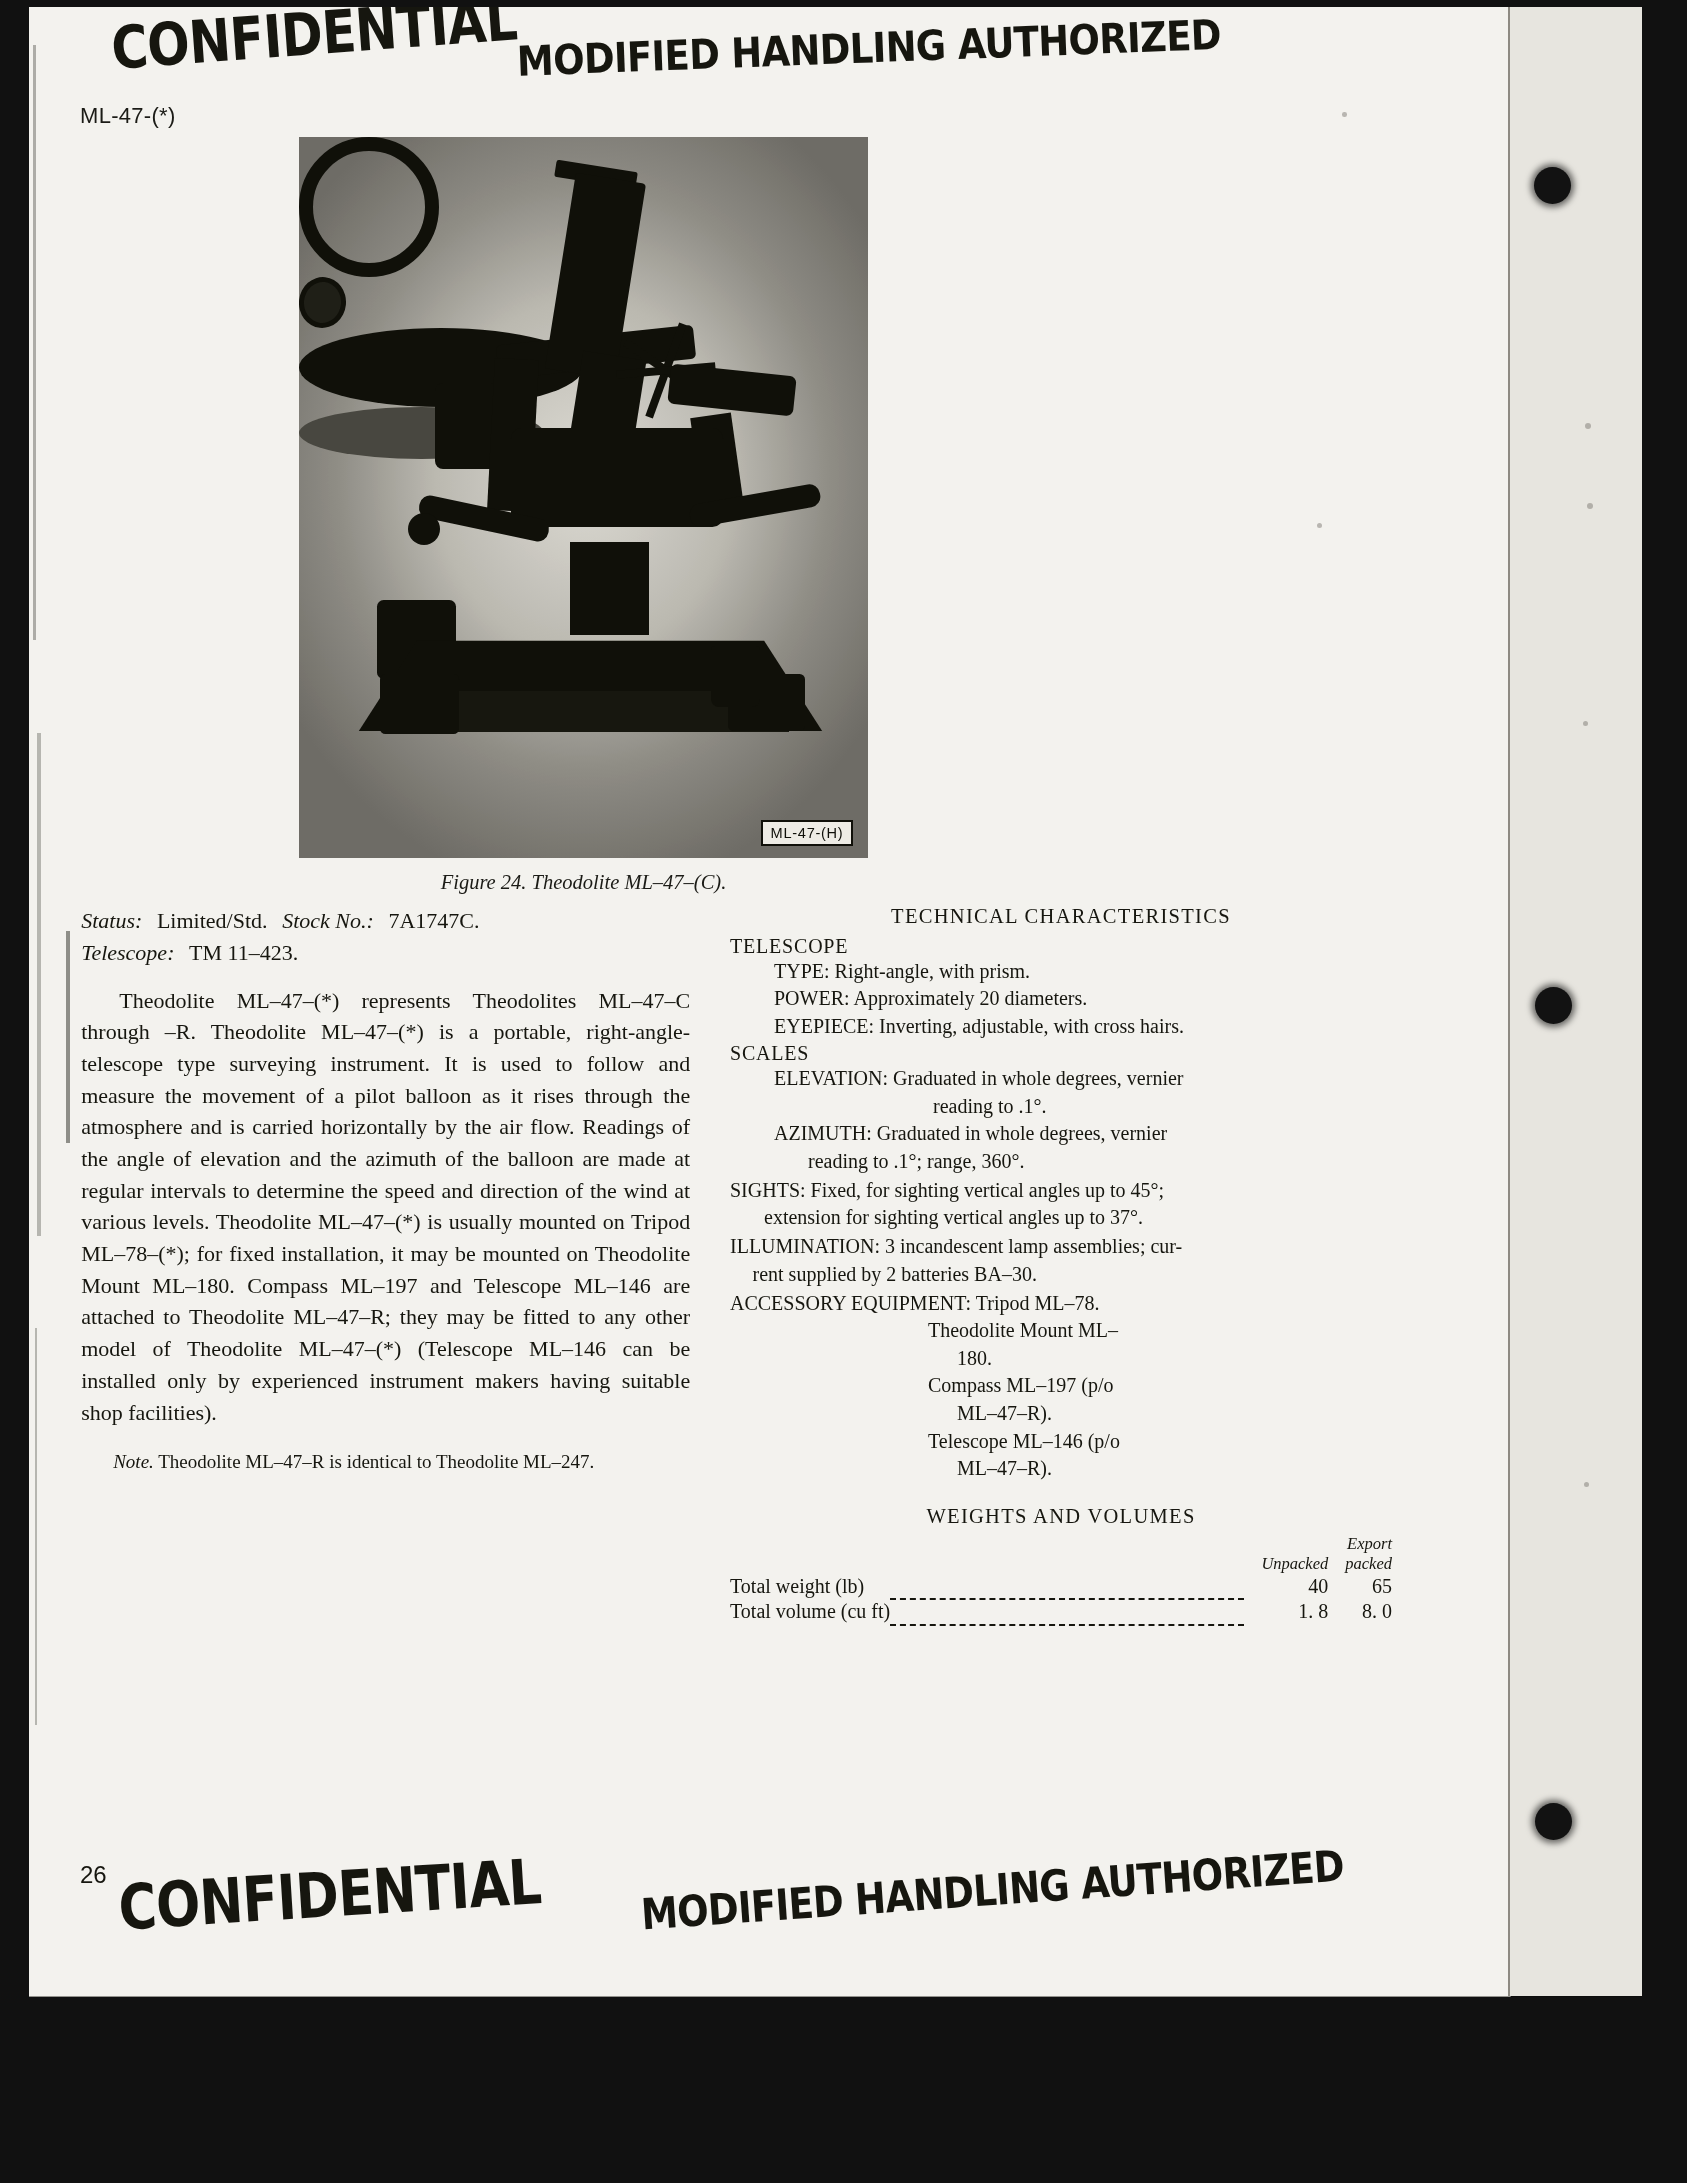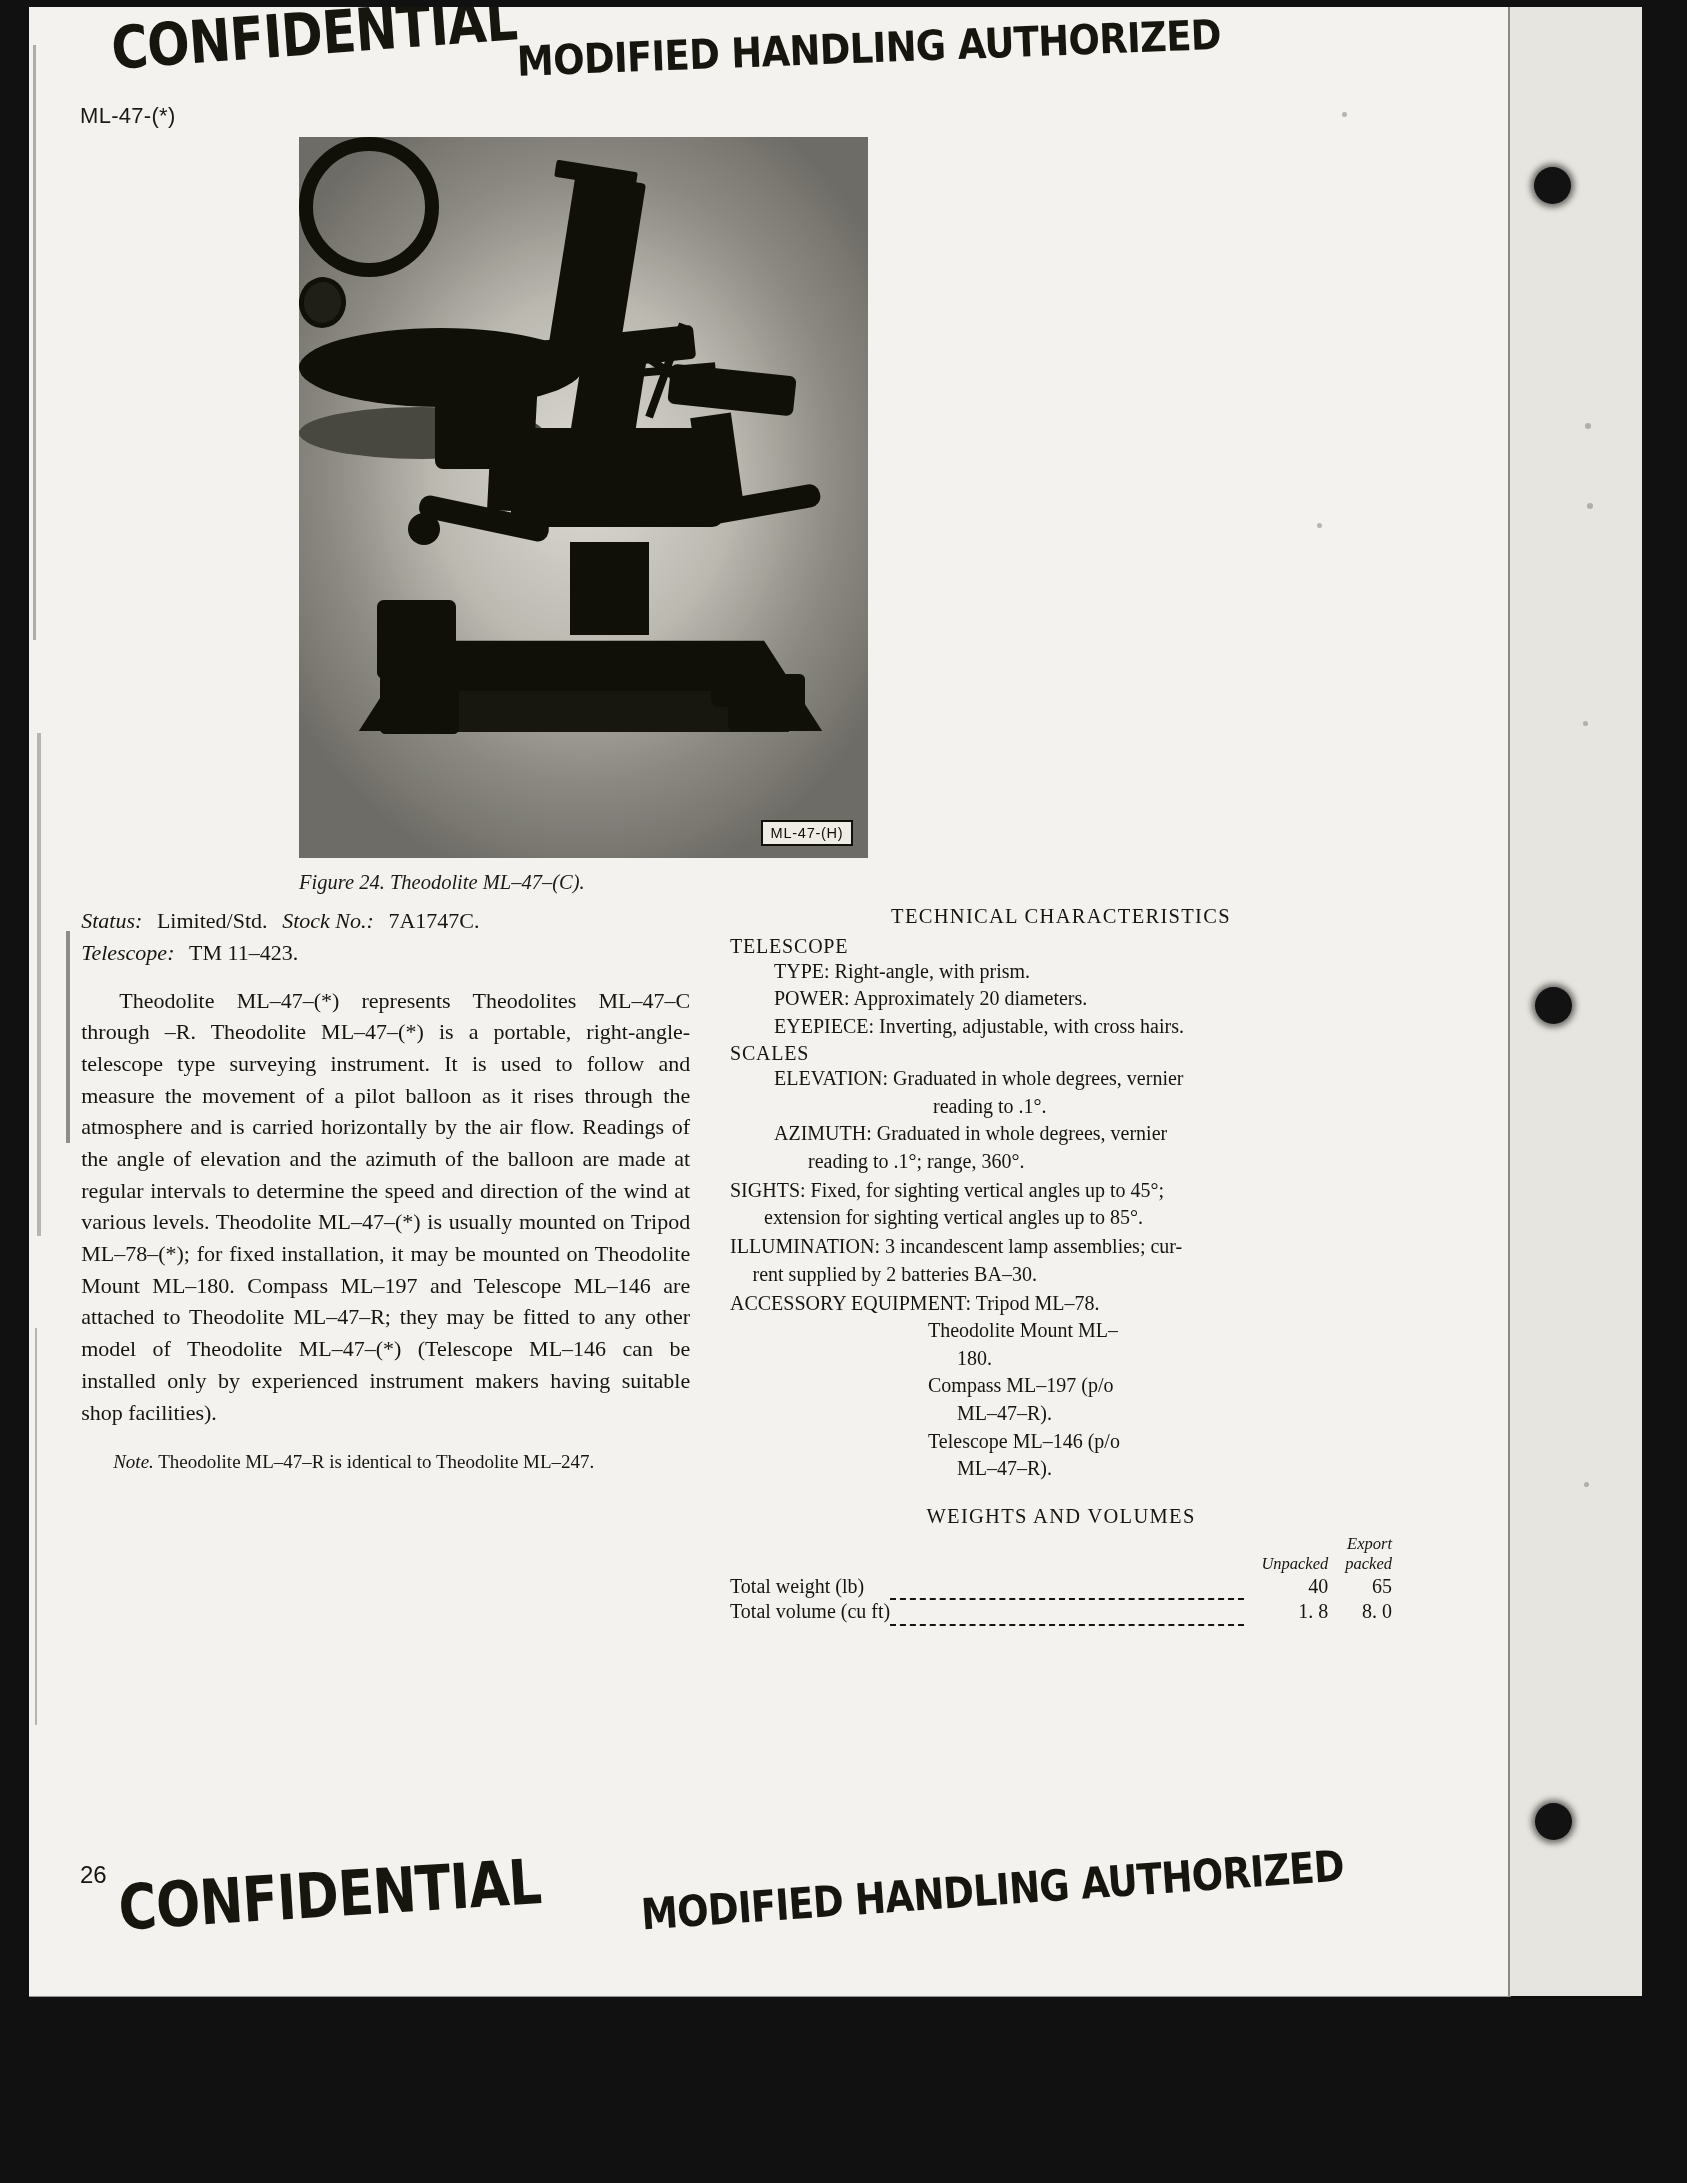--- a/index.html
+++ b/index.html
@@ -236,21 +236,21 @@
     background: #e9e7e0;
     border: 2px solid #15150f;
     color: #15150f;
     font-family: Liberation Sans, sans-serif;
     font-size: 14.6px;
     letter-spacing: 0.7px;
     padding: 3.3px 8px;
   }
   #figure-caption {
     margin-top: 13.2px;
-    text-align: left;
+    text-align: center;
     font-family: "Liberation Serif", serif;
     font-style: italic;
     font-size: 20.5px;
     color: #1b1b16;
   }
 
   
   #columns {
     position: absolute;
     left: 40px;
@@ -461,21 +461,21 @@
           <span>ELEVATION: Graduated in whole degrees, vernier</span>
           <span class="hang" style="margin-left:159px">reading to .1°.</span>
         </div>
         <div class="spec-sub ser">
           <span>AZIMUTH: Graduated in whole degrees, vernier</span>
           <span class="hang">reading to .1°; range, 360°.</span>
         </div>
 
         <div class="spec-flat ser">
           <span>SIGHTS: Fixed, for sighting vertical angles up to 45°;</span>
-          <span class="hang">extension for sighting vertical angles up to 85°.</span>
+          <span class="hang">extension for sighting vertical angles up to 37°.</span>
         </div>
 
         <div class="spec-flat ser">
           <span>ILLUMINATION: 3 incandescent lamp assemblies; cur-</span>
           <span class="hang" style="margin-left:22.5px">rent supplied by 2 batteries BA–30.</span>
         </div>
 
         <div class="spec-flat ser">ACCESSORY EQUIPMENT: Tripod ML–78.</div>
 
         <div class="acc-list ser">

